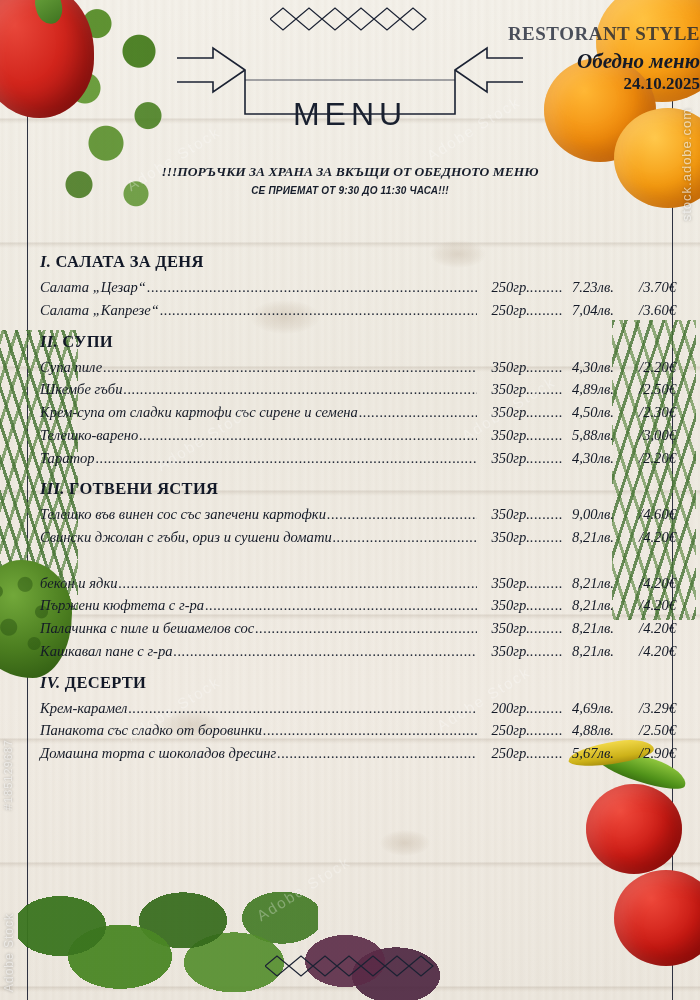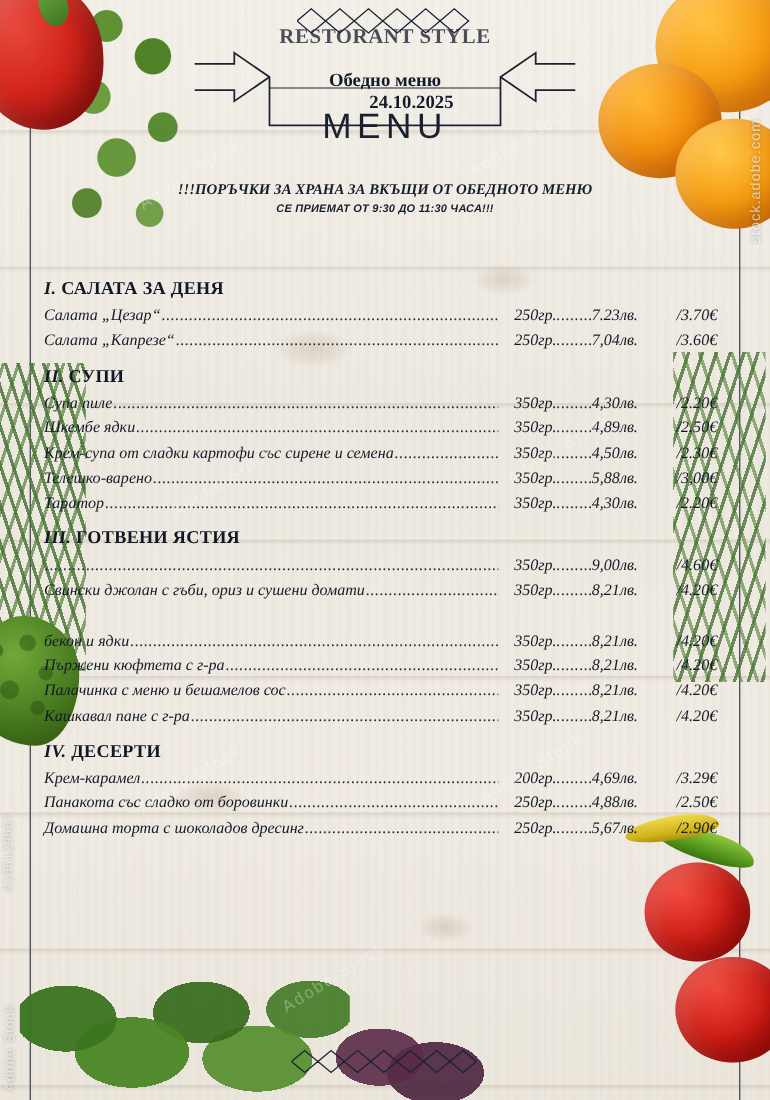--- a/index.html
+++ b/index.html
@@ -54,39 +54,40 @@
     background: #1c2233;
     opacity: .92;
   }
   .frame-v.left  { left: 27px; }
   .frame-v.right { right: 27px; }
 
   
   .header {
     position: absolute;
     left: 0; right: 0; top: 24px;
-    text-align: center;
+    text-align: right;
     z-index: 5;
   }
   .resto-style {
     font-family: "Liberation Serif", serif;
     font-size: 19px;
     font-weight: bold;
     letter-spacing: .5px;
     color: #1b2233;
     opacity: .78;
     line-height: 1.1;
   }
   .sub-title {
     font-family: "Liberation Serif", serif;
-    font-size: 17px;
+    font-size: 21px;
     font-weight: bold;
     color: #141a28;
-    margin-top: 17px;
+    margin-top: 3px;
     line-height: 1.25;
+    font-style: italic;
   }
   .sub-date {
     font-family: "Liberation Serif", serif;
     font-size: 17px;
     font-weight: bold;
     color: #141a28;
     line-height: 1.2;
     margin-left: 48px;
   }
   .ribbon-wrap {
@@ -132,21 +133,21 @@
     font-weight: bold;
     color: #161d2b;
     line-height: 1.7;
     letter-spacing: .2px;
   }
 
   
   .menu-body {
     position: absolute;
     left: 40px;
-    right: 48px;
+    right: 24px;
     top: 242px;
     z-index: 6;
   }
   .section-title {
     font-family: "Liberation Serif", serif;
     font-size: 16.5px;
     font-weight: bold;
     color: #121827;
     margin: 10px 0 4px 0;
     letter-spacing: .3px;
@@ -181,21 +182,21 @@
   .row .dots2 {
     flex: 0 0 auto;
     width: 32px;
     overflow: hidden;
     letter-spacing: .5px;
     color: #232a38;
   }
   .row .price {
     flex: 0 0 auto;
     width: 62px;
-    text-align: left;
+    text-align: center;
   }
   .row .eur {
     flex: 0 0 auto;
     width: 52px;
     text-align: right;
   }
   .row.cont .dots, .row.cont .dots2 { color: transparent; }
   .row.cont .gram, .row.cont .price, .row.cont .eur { color: transparent; }
 
   
@@ -456,21 +457,21 @@
       <div class="section-title"><span class="roman">II.</span><span>  СУПИ</span></div>
       <div class="row">
         <span class="name">Супа пиле</span>
         <span class="dots">............................................................................................................................................................................................................................</span>
         <span class="gram">350гр.</span>
         <span class="dots2">............................................................................................................................................................................................................................</span>
         <span class="price">4,30лв.</span>
         <span class="eur">/2.20€</span>
       </div>
       <div class="row">
-        <span class="name">Шкембе ядки</span>
+        <span class="name">Шкембе гъби</span>
         <span class="dots">............................................................................................................................................................................................................................</span>
         <span class="gram">350гр.</span>
         <span class="dots2">............................................................................................................................................................................................................................</span>
         <span class="price">4,89лв.</span>
         <span class="eur">/2.50€</span>
       </div>
       <div class="row">
         <span class="name">Крем-супа от сладки картофи със сирене и семена</span>
         <span class="dots">............................................................................................................................................................................................................................</span>
         <span class="gram">350гр.</span>
@@ -489,20 +490,21 @@
       <div class="row">
         <span class="name">Таратор</span>
         <span class="dots">............................................................................................................................................................................................................................</span>
         <span class="gram">350гр.</span>
         <span class="dots2">............................................................................................................................................................................................................................</span>
         <span class="price">4,30лв.</span>
         <span class="eur">/2.20€</span>
       </div>
       <div class="section-title"><span class="roman">III.</span><span>  ГОТВЕНИ ЯСТИЯ</span></div>
       <div class="row">
+        <span class="name">Телешко във винен сос със запечени картофки</span>
         <span class="dots">............................................................................................................................................................................................................................</span>
         <span class="gram">350гр.</span>
         <span class="dots2">............................................................................................................................................................................................................................</span>
         <span class="price">9,00лв.</span>
         <span class="eur">/4.60€</span>
       </div>
       <div class="row">
         <span class="name">Свински джолан с гъби, ориз и сушени домати</span>
         <span class="dots">............................................................................................................................................................................................................................</span>
         <span class="gram">350гр.</span>
@@ -527,21 +529,21 @@
       </div>
       <div class="row">
         <span class="name">Пържени кюфтета с г-ра</span>
         <span class="dots">............................................................................................................................................................................................................................</span>
         <span class="gram">350гр.</span>
         <span class="dots2">............................................................................................................................................................................................................................</span>
         <span class="price">8,21лв.</span>
         <span class="eur">/4.20€</span>
       </div>
       <div class="row">
-        <span class="name">Палачинка с меню и бешамелов сос</span>
+        <span class="name">Палачинка с пиле и бешамелов сос</span>
         <span class="dots">............................................................................................................................................................................................................................</span>
         <span class="gram">350гр.</span>
         <span class="dots2">............................................................................................................................................................................................................................</span>
         <span class="price">8,21лв.</span>
         <span class="eur">/4.20€</span>
       </div>
       <div class="row">
         <span class="name">Кашкавал пане с г-ра</span>
         <span class="dots">............................................................................................................................................................................................................................</span>
         <span class="gram">350гр.</span>

